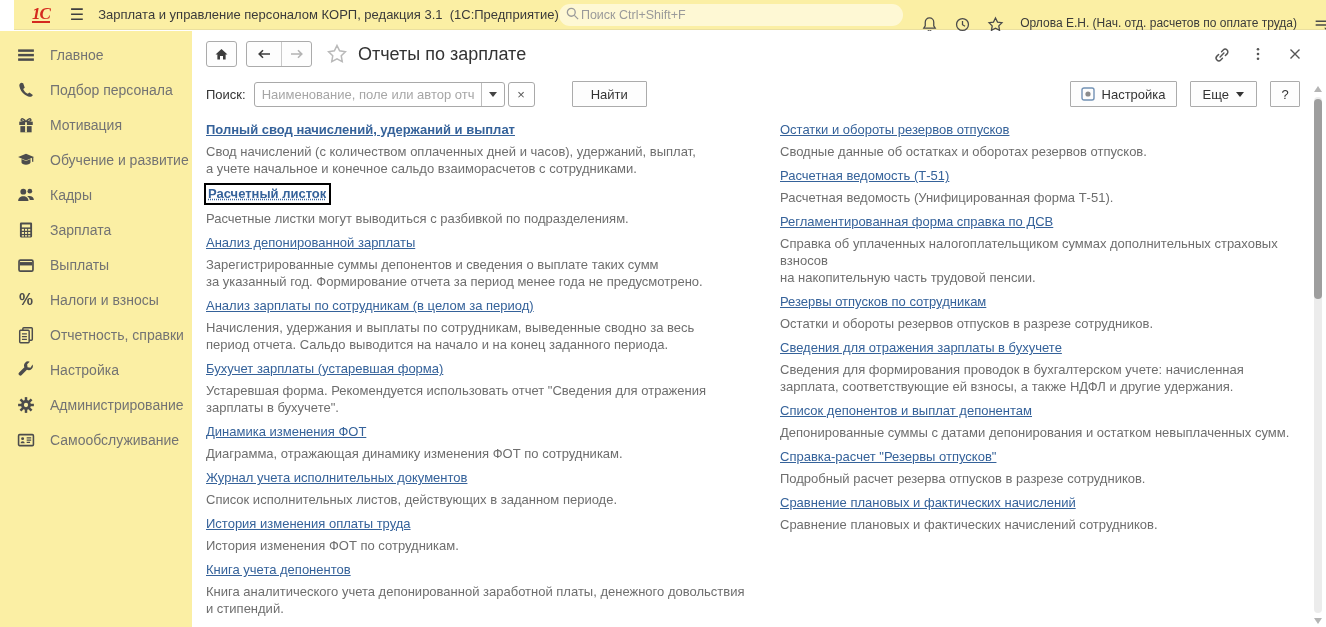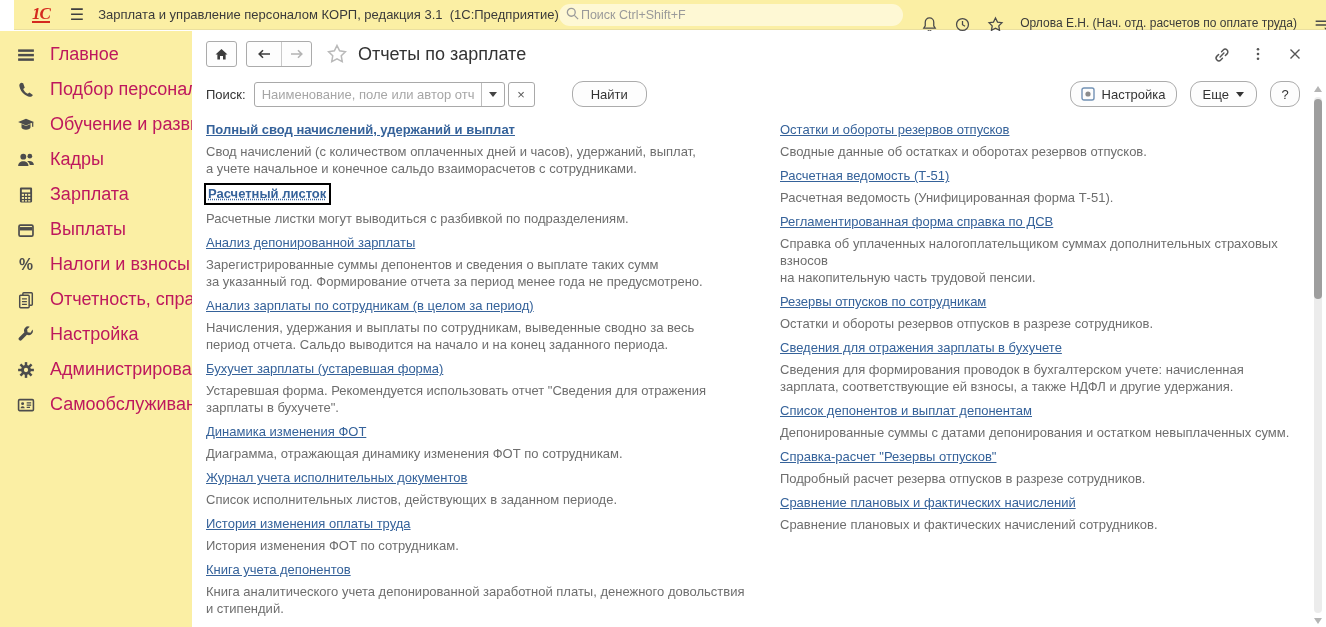--- a/index.html
+++ b/index.html
@@ -23,21 +23,21 @@
   .tb-right { display:flex; align-items:flex-start; gap:16px; margin-left:18px;margin-top:20px; }
   .tb-user { font-size:12px; color:#3a3a3a; white-space:nowrap; }
   .icon16 { width:17px; height:17px; display:inline-block; }
 
   
   .sidebar { position:absolute; top:31px; left:0; width:192px; bottom:0;
              background:#FBEFA4; padding-top:6px; }
   .side-item { height:35px; display:flex; align-items:center; padding-left:17px;
                cursor:pointer; }
   .side-item .si-icon { width:18px; height:18px; margin-right:15px; flex:none; }
-  .side-item .si-label { font-size:18px; color:#be185d; white-space:nowrap; }
+  .side-item .si-label { font-size:14px; color:#737373; white-space:nowrap; }
 
   
   .content { position:absolute; top:31px; left:192px; right:0; bottom:0; background:#fff; }
   .chead { display:flex; align-items:center; padding:8px 14px 0 14px; height:38px; }
   .navbtn { height:26px; background:#fdfdfd; border:1px solid #ababab; border-radius:3px;
             display:flex; align-items:center; justify-content:center; }
   .home { width:31px; }
   .bfgroup { display:flex; margin-left:9px; border:1px solid #ababab; border-radius:3px;
              height:26px; background:#fdfdfd; overflow:hidden; }
   .bfbtn { width:34px; display:flex; align-items:center; justify-content:center; }
@@ -51,21 +51,21 @@
   .tlabel { font-size:13px; color:#333; margin-right:8px; }
   .sgroup { display:flex; height:25px; border:1px solid #a9a9a9; border-radius:3px; background:#fff; }
   .sgroup input { width:226px; border:none; outline:none; background:transparent;
                   font-size:13px; padding:0 7px; color:#444; font-family:inherit; }
   .sgroup input::placeholder { color:#a6a6a6; }
   .dd-btn { width:23px; border-left:1px solid #bdbdbd; display:flex; align-items:center;
             justify-content:center; }
   .clr-btn { width:27px; height:25px; border:1px solid #a9a9a9; border-radius:3px;
              margin-left:3px; display:flex; align-items:center; justify-content:center;
              font-size:13px; color:#555; background:#fff; }
-  .btn { height:26px; background:#fdfdfd; border:1px solid #ababab; border-radius:11px;
+  .btn { height:26px; background:#fdfdfd; border:1px solid #ababab; border-radius:1px;
          font-size:13px; color:#333; display:flex; align-items:center; justify-content:center;
          padding:0 12px; font-family:inherit; }
   .find { margin-left:37px; padding:0 18px; }
   .tb-right-btns { margin-left:auto; display:flex; align-items:center; gap:13px; }
   .gearbtn { gap:7px; padding:0 10px; }
   .caret { width:0; height:0; border-left:4px solid transparent; border-right:4px solid transparent;
            border-top:5px solid #333; display:inline-block; margin-left:7px; }
   .caret.sm { border-top-color:#444; margin-left:0; }
   .qbtn { width:30px; padding:0; }
 
@@ -156,20 +156,31 @@
 
     <div class="side-item">
       <span class="si-icon">
         <svg viewBox="0 0 16 16" width="18" height="18">
           <path d="M3.8 1.6C2.6 2.1 1.9 3.2 2.1 4.5c.5 3.1 2.3 6 4.9 7.8 1.6 1.1 3.4 1.8 4.8 1.8 1 0 1.9-.6 2.3-1.6l-3.1-2.3-1.4 1.2C7.8 10.5 6.3 8.9 5.5 7l1.4-1.1L5.5 2z" fill="#4c4c4c"></path>
         </svg>
       </span>
       <span class="si-label">Подбор персонала</span>
     </div>
 
+    <div class="side-item">
+      <span class="si-icon">
+        <svg viewBox="0 0 16 16" width="18" height="18">
+          <rect x="2" y="5" width="12" height="3" fill="#4c4c4c"></rect>
+          <rect x="3" y="9" width="10" height="5.5" fill="#4c4c4c"></rect>
+          <rect x="7.2" y="5" width="1.6" height="9.5" fill="#FBEFA4"></rect>
+          <path d="M7.8 5C6.5 2.5 4.5 2 3.8 3s.6 2 4 2zM8.2 5c1.3-2.5 3.3-3 4-2s-.6 2-4 2z" fill="none" stroke="#4c4c4c" stroke-width="1.2"></path>
+        </svg>
+      </span>
+      <span class="si-label">Мотивация</span>
+    </div>
 
     <div class="side-item">
       <span class="si-icon">
         <svg viewBox="0 0 16 16" width="18" height="18">
           <path d="M8 2.4L15 5.4 8 8.4 1 5.4z" fill="#4c4c4c"></path>
           <path d="M4 7.2v3c0 1.1 1.8 2 4 2s4-.9 4-2v-3L8 8.9z" fill="#4c4c4c"></path>
           <rect x="13.4" y="5.4" width="1.1" height="4.2" fill="#4c4c4c"></rect>
         </svg>
       </span>
       <span class="si-label">Обучение и развитие</span>

